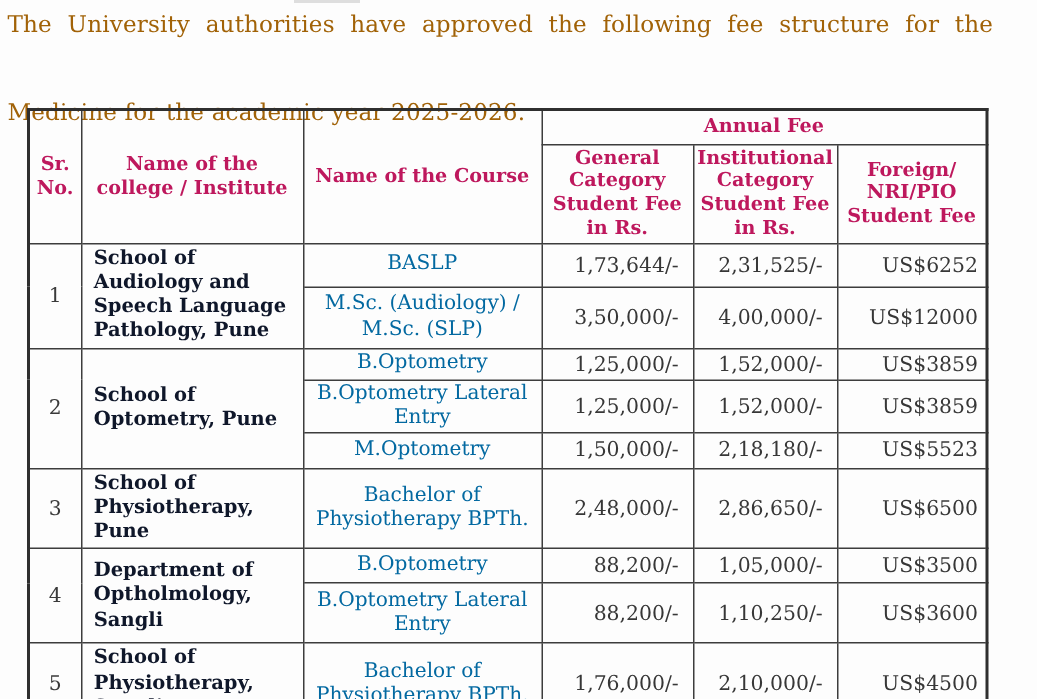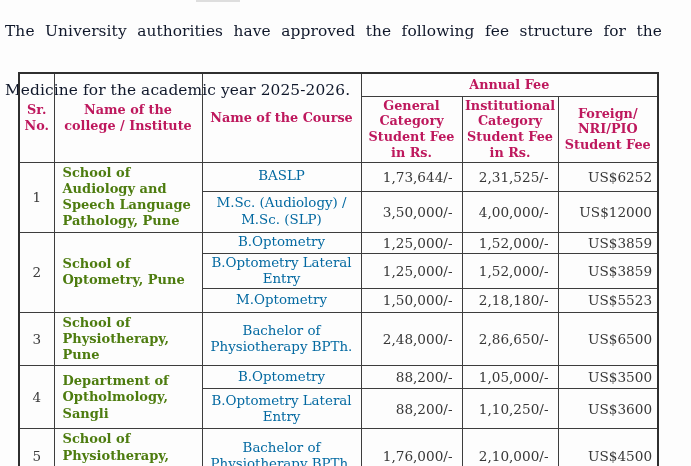--- a/index.html
+++ b/index.html
@@ -13,23 +13,23 @@
   }
   .page { position: absolute; left: 0; top: 0; width: 691px; height: 466px; }
 
   
   .artifact {
     position: absolute; top: 0; left: 196px; width: 44px; height: 2px;
     background: #c9c9c9; opacity: .6;
   }
 
   .intro {
-    position: absolute; left: 5px; top: 21px; width: 657px;
+    position: absolute; left: 5px; top: 6px; width: 657px;
     font-size: 15.4px; line-height: 21px;
-    color: #0f172a;
+    color: #a16207;
     letter-spacing: .1px;
   }
   .intro .line { text-align: justify; text-align-last: justify; }
   .intro .line.last { text-align: left; text-align-last: left; margin-top: 38px; }
 
   table.fee-table {
     position: absolute; left: 18px; top: 72px;
     width: 639px;
     border-collapse: collapse;
     table-layout: fixed;
@@ -41,21 +41,21 @@
     white-space: pre-line;
     overflow: hidden;
   }
   .fee-table th {
     font-size: 12.8px; line-height: 1.22;
     font-weight: bold; color: #be185d;
     text-align: center; padding: 1px 2px;
   }
   td.sr     { text-align: center; font-size: 13.5px; color: #3a3a3a; }
   td.college{ text-align: left; font-weight: bold; font-size: 13px;
-              line-height: 1.25; color: #4d7c0f; padding: 2px 3px 2px 8px; }
+              line-height: 1.25; color: #0f172a; padding: 2px 3px 2px 8px; }
   td.course { text-align: center; font-size: 13.4px; line-height: 1.2;
               color: #0369a1; padding: 1px 3px; }
   td.fee    { text-align: right; font-size: 13.6px; color: #373737;
               padding: 1px 9px 1px 2px; margin-left: 28px; }
   td.foreign{ padding-right: 5px; }
 
   
   tr.hA  { height: 23px; }
   tr.hB  { height: 66px; }
   tr.r27 { height: 27px; }

